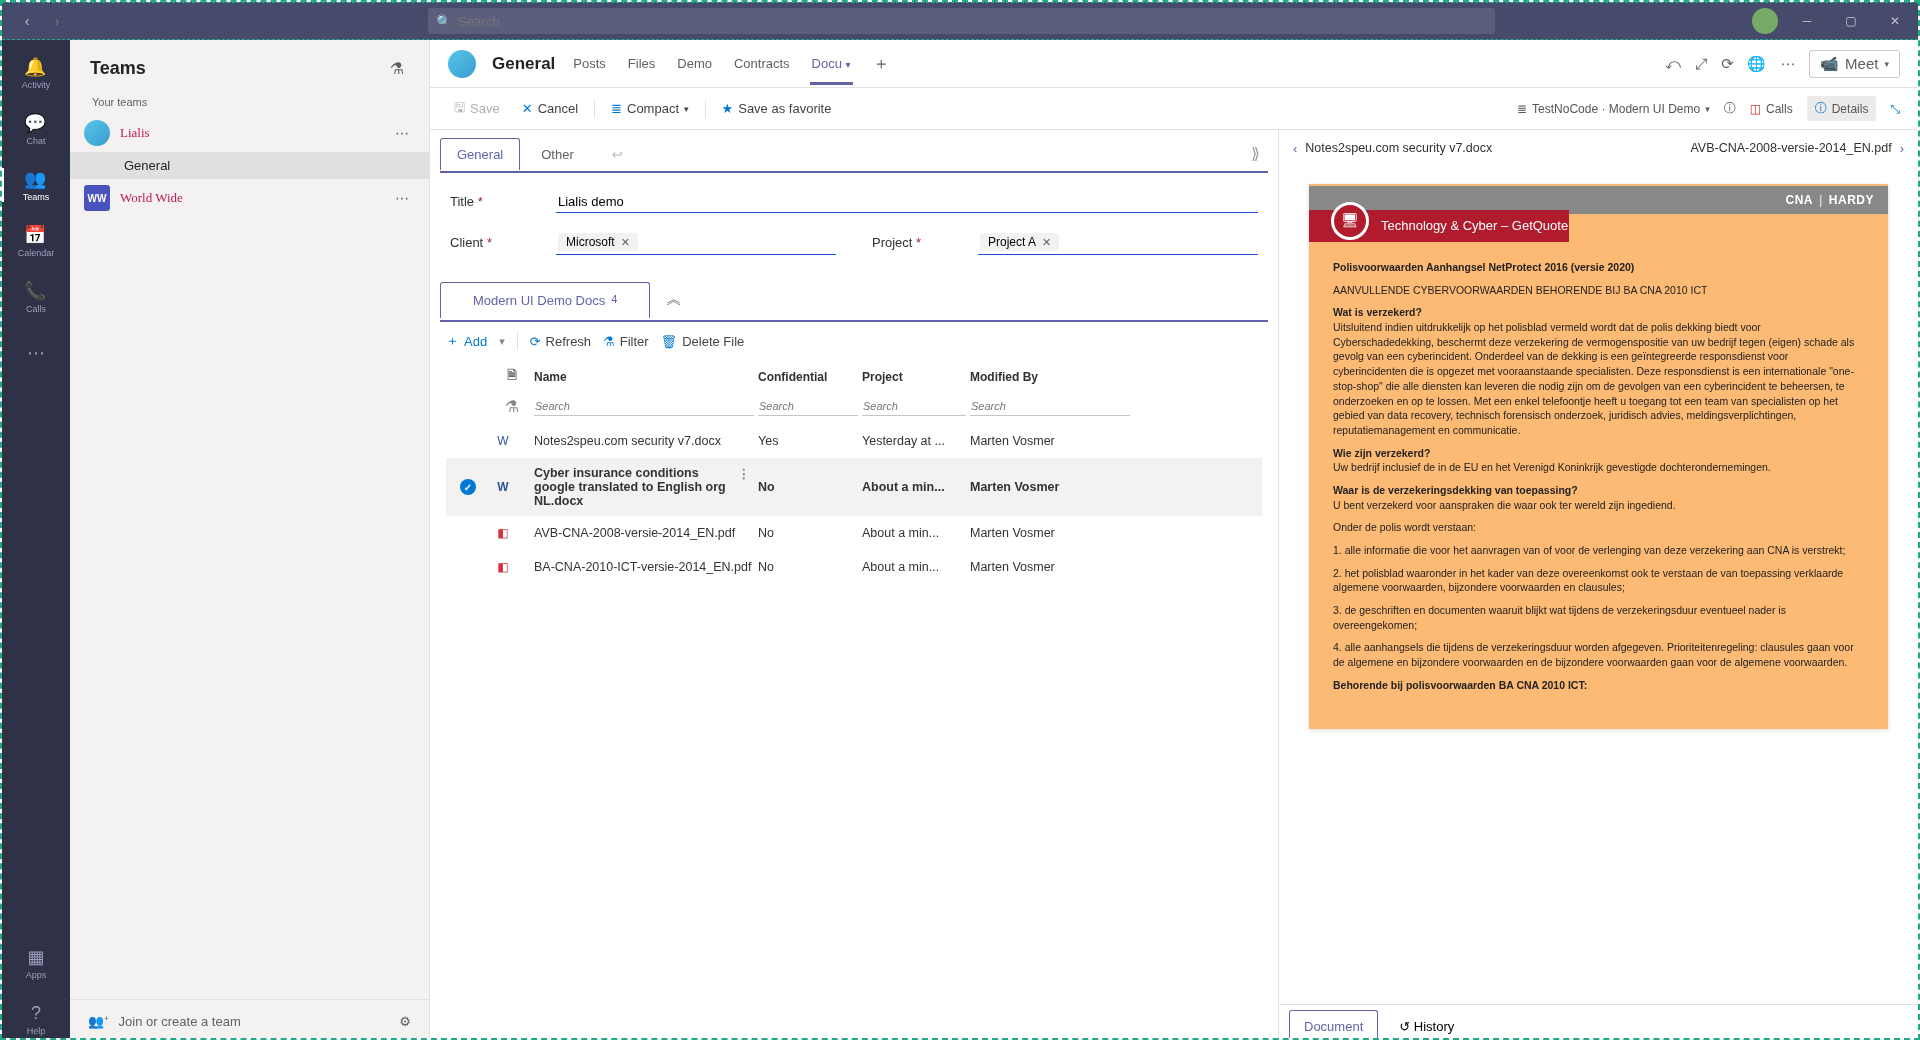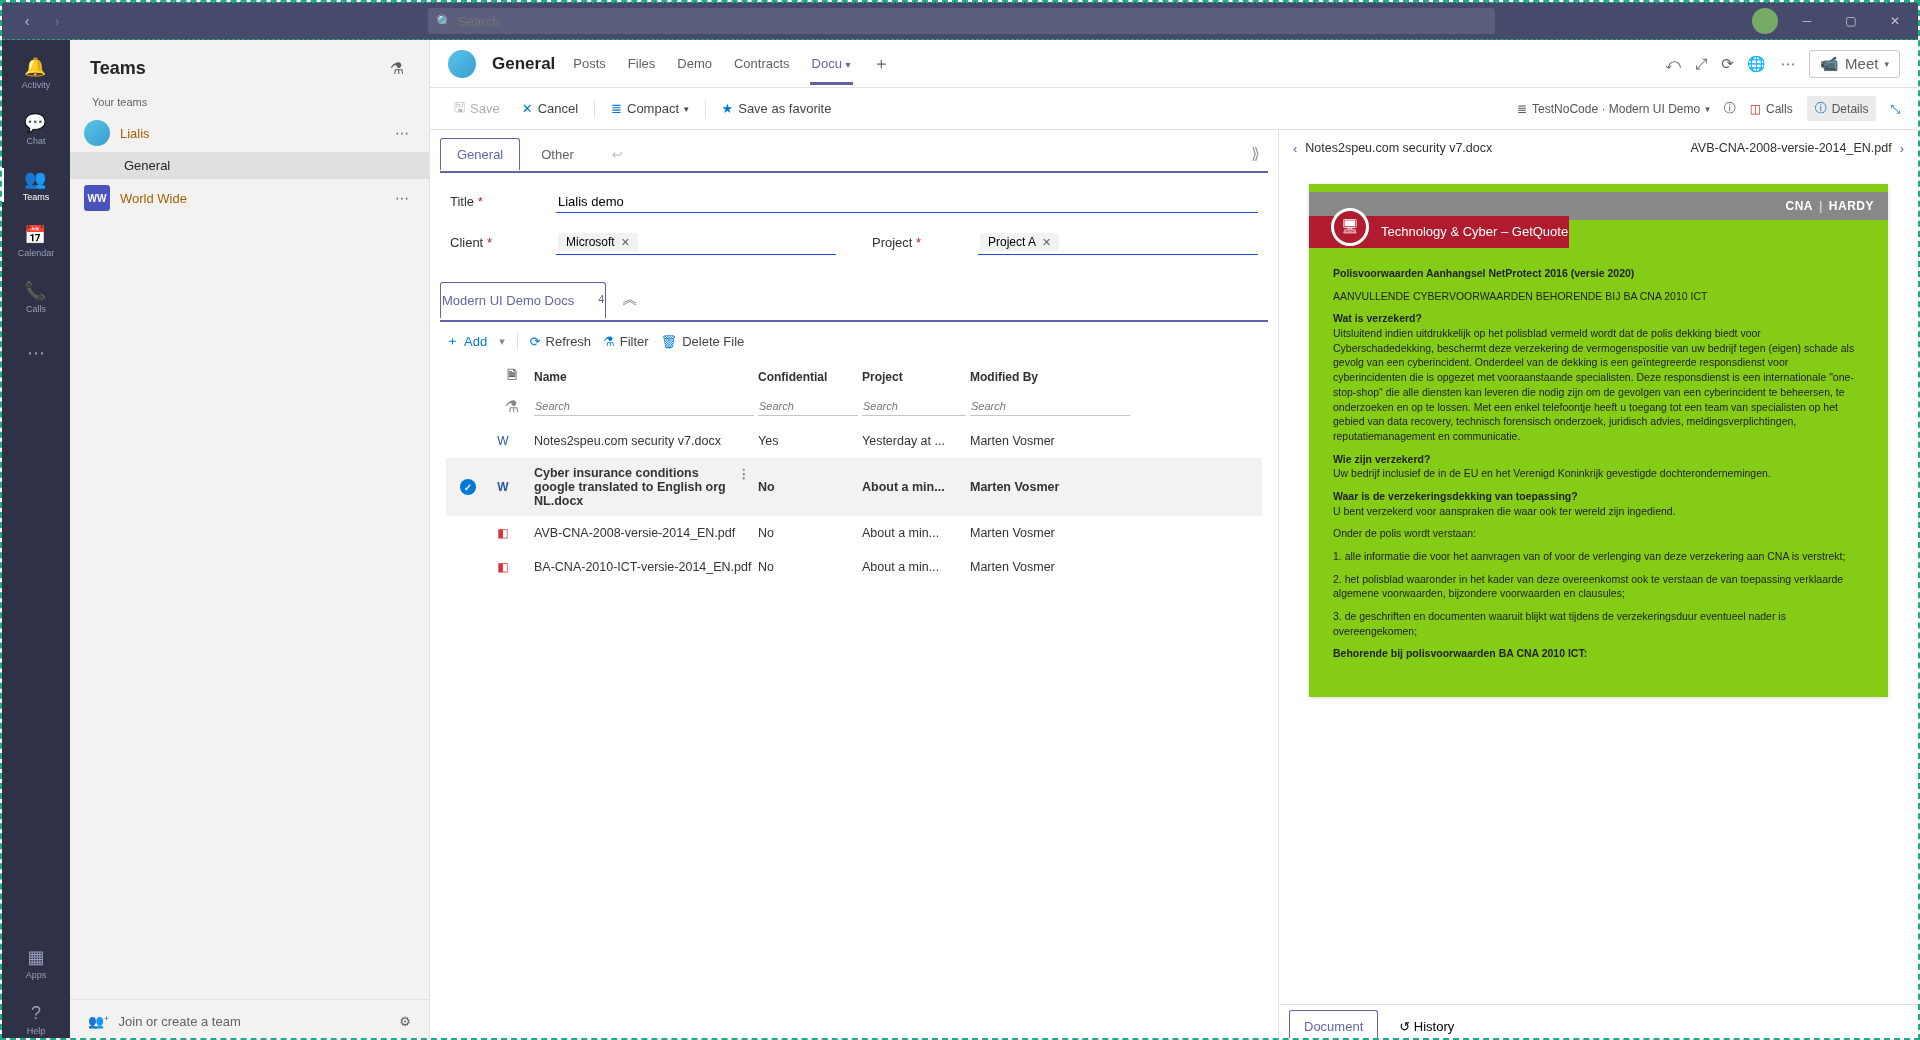--- a/index.html
+++ b/index.html
@@ -30,21 +30,21 @@
 
 .sidebar { width:360px; border-right:1px solid #e1e1e1; background:#f3f2f1; display:flex; flex-direction:column; }
 .sb-head { display:flex; align-items:center; padding:16px 20px 10px; }
 .sb-head h2 { font-size:18px; font-weight:700; color:#242424; flex:1; }
 .filter-icon { width:24px; height:24px; display:flex; align-items:center; justify-content:center; color:#616161; cursor:pointer; }
 .your-teams { font-size:11px; color:#616161; padding:6px 22px; }
 .team { display:flex; align-items:center; padding:6px 14px; cursor:pointer; }
 .team-avatar { width:26px; height:26px; border-radius:3px; margin-right:10px; }
 .team-avatar.lialis { background:linear-gradient(135deg,#58c6e8,#3a9cd1); border-radius:50%; }
 .team-avatar.ww { background:#4a52bd; color:#fff; font-size:10px; display:flex; align-items:center; justify-content:center; font-weight:600; }
-.team-name { font-size:13px; color:#a16207; flex:1; }
+.team-name { font-size:13px; color:#be185d; flex:1;font-family:Liberation Serif, serif; }
 .team-more { color:#616161; font-size:14px; padding:0 6px; }
 .channel { padding:6px 14px 6px 54px; font-size:13px; color:#242424; cursor:pointer; }
 .channel.active { background:#e0e0e0; }
 .sb-footer { margin-top:auto; border-top:1px solid #e1e1e1; padding:12px 18px; display:flex; align-items:center; gap:10px; font-size:13px; color:#616161; }
 .sb-footer .gear { margin-left:auto; }
 
 
 .main { flex:1; display:flex; flex-direction:column; background:#fff; overflow:hidden; }
 .channel-header { height:48px; border-bottom:1px solid #e1e1e1; display:flex; align-items:center; padding:0 18px; gap:16px; }
 .ch-avatar { width:28px; height:28px; border-radius:50%; background:linear-gradient(135deg,#58c6e8,#3a9cd1); }
@@ -87,21 +87,21 @@
 .flabel { width:106px; font-size:13px; color:#323130; }
 .req { color:#a4262c; }
 .fval { flex:1; border-bottom:1px solid #1d4ed8; padding:4px 2px 3px; font-size:13px; min-height:24px; display:flex; align-items:center; }
 .chip { background:#f3f2f1; padding:2px 8px; border-radius:2px; font-size:12px; display:inline-flex; align-items:center; gap:6px; }
 .chip .x { color:#616161; cursor:pointer; font-size:11px; }
 .frow-pair { display:flex; gap:36px; }
 .frow-pair .frow { flex:1; margin-bottom:0; }
 
 
 .section-head { display:flex; align-items:center; padding:0 10px; gap:6px; }
-.stab { padding:10px 1px; font-size:13px; color:#6264a7; border:1px solid #6264a7; border-bottom:none; border-radius:3px 3px 0 0; cursor:pointer; display:flex; gap:24px; }
+.stab { padding:10px 32px; font-size:13px; color:#6264a7; border:1px solid #6264a7; border-bottom:none; border-radius:3px 3px 0 0; cursor:pointer; display:flex; gap:6px; }
 .stab .badge { font-size:11px; }
 .section-head-line { height:2px; background:#6264a7; margin:0 10px; }
 
 
 .docs-tb { padding:10px 16px; display:flex; align-items:center; gap:12px; font-size:13px; color:#444; }
 .dtb { display:flex; align-items:center; gap:5px; cursor:pointer; }
 .dtb.add { color:#0078d4; }
 
 
 .docs-table { padding:0 16px; }
@@ -117,21 +117,21 @@
 .file-ic.word { color:#2b579a; }
 .file-ic.pdf { color:#d13438; }
 .row-more { color:#888; cursor:pointer; padding:0 4px; }
 
 
 .pv-head { height:36px; display:flex; align-items:center; padding:0 14px; font-size:12.5px; color:#323130; }
 .pv-head .back { color:#6264a7; font-size:13px; margin-right:8px; cursor:pointer; }
 .pv-head .fname { flex:1; }
 .pv-head .next { color:#6264a7; font-size:13px; cursor:pointer; }
 .pv-body { flex:1; overflow:auto; padding:18px 30px; }
-.doc-page { background:#84cc16; box-shadow:0 1px 4px rgba(0,0,0,.15); padding:8px 0 28px; font-size:10.5px; line-height:1.4; color:#222; }
+.doc-page { background:#fdba74; box-shadow:0 1px 4px rgba(0,0,0,.15); padding:2px 0 28px; font-size:10.5px; line-height:1.4; color:#222; }
 .doc-hdr { position:relative; height:68px; }
 .doc-hdr-grey { background:#888; height:28px; display:flex; align-items:center; justify-content:flex-end; padding:0 14px; color:#fff; font-size:12px; font-weight:700; letter-spacing:.5px; gap:6px; }
 .doc-hdr-red { background:#b01c2e; height:32px; display:flex; align-items:center; padding-left:72px; color:#fff; font-size:13px; width:260px; margin-top:-4px; }
 .doc-circle { position:absolute; width:38px; height:38px; border-radius:50%; background:#b01c2e; border:3px solid #fff; top:16px; left:22px; display:flex; align-items:center; justify-content:center; color:#fff; font-size:14px; }
 .doc-content { padding:6px 24px 0; }
 .doc-content p { margin-bottom:8px; }
 .doc-content b { font-weight:700; }
 .pv-tabs { height:38px; border-top:1px solid #e1e1e1; display:flex; align-items:flex-end; padding:0 10px; gap:6px; }
 .pvtab { padding:8px 14px; font-size:13px; border:1px solid transparent; border-bottom:none; cursor:pointer; }
 .pvtab.active { border-color:#6264a7; color:#6264a7; border-radius:3px 3px 0 0; }
@@ -433,20 +433,21 @@
             <div class="doc-content">
               <p><b>Polisvoorwaarden Aanhangsel NetProtect 2016 (versie 2020)</b></p>
               <p>AANVULLENDE CYBERVOORWAARDEN BEHORENDE BIJ BA CNA 2010 ICT</p>
               <p><b>Wat is verzekerd?</b><br><span>Uitsluitend indien uitdrukkelijk op het polisblad vermeld wordt dat de polis dekking biedt voor Cyberschadedekking, beschermt deze verzekering de vermogenspositie van uw bedrijf tegen (eigen) schade als gevolg van een cyberincident. Onderdeel van de dekking is een geïntegreerde responsdienst voor cyberincidenten die is opgezet met vooraanstaande specialisten. Deze responsdienst is een internationale "one-stop-shop" die alle diensten kan leveren die nodig zijn om de gevolgen van een cyberincident te beheersen, te onderzoeken en op te lossen. Met een enkel telefoontje heeft u toegang tot een team van specialisten op het gebied van data recovery, technisch forensisch onderzoek, juridisch advies, meldingsverplichtingen, reputatiemanagement en communicatie.</span></p>
               <p><b>Wie zijn verzekerd?</b><br><span>Uw bedrijf inclusief de in de EU en het Verenigd Koninkrijk gevestigde dochterondernemingen.</span></p>
               <p><b>Waar is de verzekeringsdekking van toepassing?</b><br><span>U bent verzekerd voor aanspraken die waar ook ter wereld zijn ingediend.</span></p>
               <p>Onder de polis wordt verstaan:</p>
               <p>1. alle informatie die voor het aanvragen van of voor de verlenging van deze verzekering aan CNA is verstrekt;</p>
               <p>2. het polisblad waaronder in het kader van deze overeenkomst ook te verstaan de van toepassing verklaarde algemene voorwaarden, bijzondere voorwaarden en clausules;</p>
               <p>3. de geschriften en documenten waaruit blijkt wat tijdens de verzekeringsduur eventueel nader is overeengekomen;</p>
+              <p>4. alle aanhangsels die tijdens de verzekeringsduur worden afgegeven. Prioriteitenregeling: clausules gaan voor de algemene en bijzondere voorwaarden en de bijzondere voorwaarden gaan voor de algemene voorwaarden.</p>
               <p><b>Behorende bij polisvoorwaarden BA CNA 2010 ICT:</b></p>
             </div>
           </div>
         </div>
         <div class="pv-tabs">
           <div class="pvtab active">Document</div>
           <div class="pvtab"><span>↺</span> <span>History</span></div>
         </div>
       </div>
     </div>

